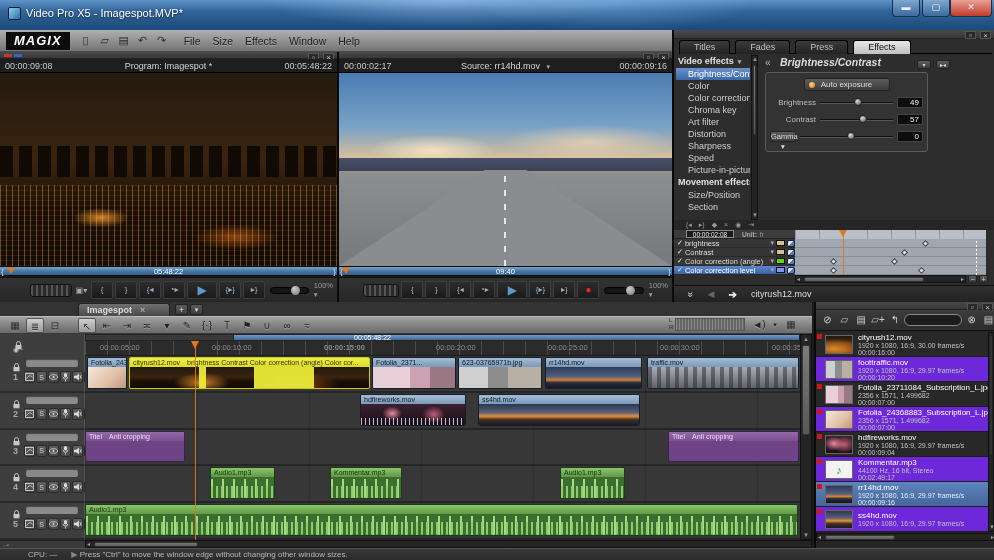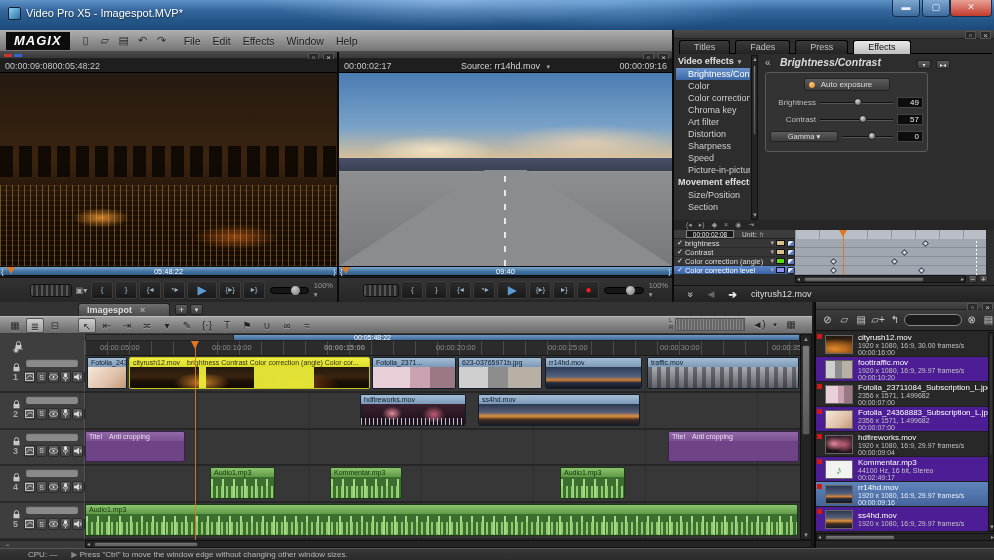--- a/index.html
+++ b/index.html
@@ -84,21 +84,21 @@
   .thumb-dusk{background:linear-gradient(180deg,#2c3a56 0%,#51607e 45%,#d08038 62%,#262c3e 75%,#141824 100%)}
   .thumb-traffic{background:repeating-linear-gradient(90deg,rgba(40,40,45,.5) 0 4px,transparent 4px 9px),linear-gradient(180deg,#a8adb4 0%,#84888e 50%,#60646a 100%)}
   .thumb-sunset{background:linear-gradient(180deg,#2a3850 0%,#5a5e78 40%,#e0903a 58%,#402c20 75%,#181c28 100%)}
   .thumb-pinkmix{background:linear-gradient(90deg,#e8cfd8 0 45%,#caa2b2 45% 70%,#9a7884 70%)}
   .thumb-gray{background:linear-gradient(90deg,#cfcfcf 0 35%,#8d8d8d 35% 60%,#b8b0a4 60%)}
   .thumb-fireworks{background:radial-gradient(14px 10px at 30% 45%,rgba(255,150,170,.9),transparent 70%),radial-gradient(16px 12px at 70% 50%,rgba(230,110,140,.8),transparent 70%),linear-gradient(#3a2030,#1c1018)}
   .thumb-music{background:#f2f2f2}
   .thumb-face{background:linear-gradient(135deg,#f5e8da,#e0c0a8 60%,#c09878)}
   
   .mpitem{height:25px;display:flex;align-items:center;position:relative;padding-left:9px;border-bottom:1px solid #1e1e1e;background:#282828}
-  .mpitem.alt{background:#4c1d95}
+  .mpitem.alt{background:#6d28d9}
   .mpitem.selected{background:linear-gradient(#5e85bc,#44659c)}
   .mpflag{position:absolute;left:1px;top:2px;width:5px;height:5px;background:#d01818}
   .mpthumb{width:28px;height:19px;border:1px solid #666;flex:none;font-size:11px;color:#3a9a3a;text-align:center;line-height:18px}
   .mptext{margin-left:5px;overflow:hidden}
   .mpname{font-size:8px;color:#fff;white-space:nowrap}
   .mpinfo,.mpdur{font-size:7px;color:#c2c2c2;white-space:nowrap}
   .mpitem.selected .mpinfo,.mpitem.selected .mpdur{color:#e8eef8}
   .mpico{width:16px;height:14px;color:#ccc;font-size:10px;text-align:center;line-height:14px}
   
   .sb{background:#242424;border:1px solid #111}
@@ -126,21 +126,21 @@
   <span id="magix">MAGIX</span>
   <span style="display:flex;gap:3px" id="mb-icons">
       <span class="mbico">▯</span>
       <span class="mbico">▱</span>
       <span class="mbico">▤</span>
       <span class="mbico">↶</span>
       <span class="mbico">↷</span>
     </span>
   <span id="menu-items" style="display:flex">
       <span class="menu-item">File</span>
-      <span class="menu-item">Edit</span>
+      <span class="menu-item">Size</span>
       <span class="menu-item">Effects</span>
       <span class="menu-item">Window</span>
       <span class="menu-item">Help</span>
     </span>
   <span class="spacer"></span>
   <span id="news">News</span>
   <span class="caret">▾</span>
   <span id="mb-right" style="display:flex;gap:3px;margin-right:4px">
       <span class="roundbtn">⊛</span>
       <span class="roundbtn">◉</span>
@@ -150,20 +150,21 @@
 <div class="abs dockbar" style="left:0;top:52px;width:337px;height:7px">
   <span style="position:absolute;left:4px;top:2px;width:8px;height:3px;background:#c33"></span>
   <span style="position:absolute;left:14px;top:2px;width:8px;height:3px;background:#36c"></span>
   <span class="dockbtns">
       <span>▫</span>
       <span>×</span>
     </span>
 </div>
 <div class="monhead abs" style="left:0;top:59px;width:337px">
   <span>00:00:09:08</span>
+  <span class="mid">Program: Imagespot *</span>
   <span>00:05:48:22</span>
 </div>
 <div class="vid abs thumb-night" style="left:0;top:73px;width:337px;height:193px">
   <div style="position:absolute;left:0;right:0;top:38%;height:16%;background:repeating-linear-gradient(90deg,rgba(10,6,2,.85) 0 13px,rgba(60,35,12,.3) 13px 19px)"></div>
   <div style="position:absolute;left:0;right:0;bottom:0;height:42%;background:repeating-linear-gradient(90deg,rgba(255,190,90,.35) 0 1px,transparent 1px 6px),repeating-linear-gradient(0deg,rgba(255,140,40,.12) 0 1px,transparent 1px 5px)"></div>
 </div>
 <div class="scrubbar abs" style="left:0;top:266px;width:337px">
   <span class="brace" style="left:1px">{</span>
   <span>05:48:22</span>
   <span class="brace" style="right:1px">}</span>
@@ -288,21 +289,21 @@
         </div>
         <div class="fxrow">
           <span class="lbl">Contrast</span>
           <div class="slider">
             <span class="tr"></span>
             <span class="th" style="left: 53%;"></span>
           </div>
           <span class="valbox">57</span>
         </div>
         <div class="fxrow">
-          <span class="minibtn" style="width: 68px; height: 11px; font-size: 7.5px; line-height: 10px;">Gamma ▾</span>
+          <span class="minibtn" style="width: 26px; height: 11px; font-size: 7.5px; line-height: 10px;">Gamma ▾</span>
           <div class="slider">
             <span class="tr"></span>
             <span class="th" style="left: 50%;"></span>
           </div>
           <span class="valbox">0</span>
         </div>
       </div>
   </div>
 </div>
 

